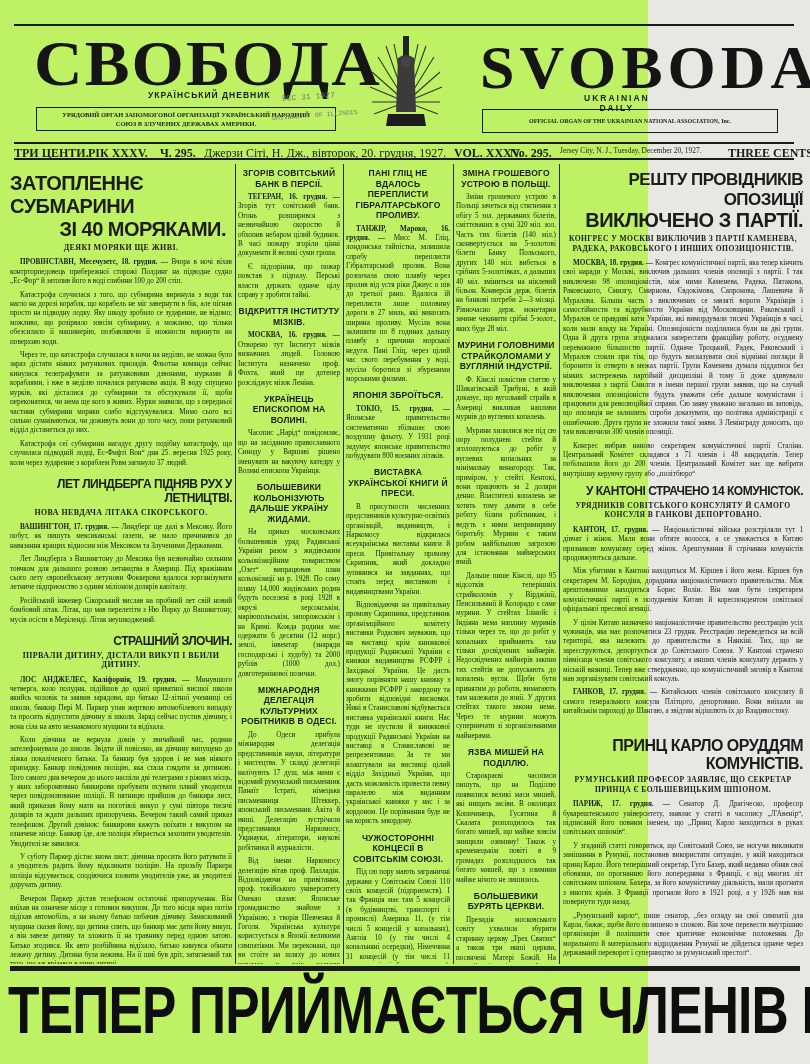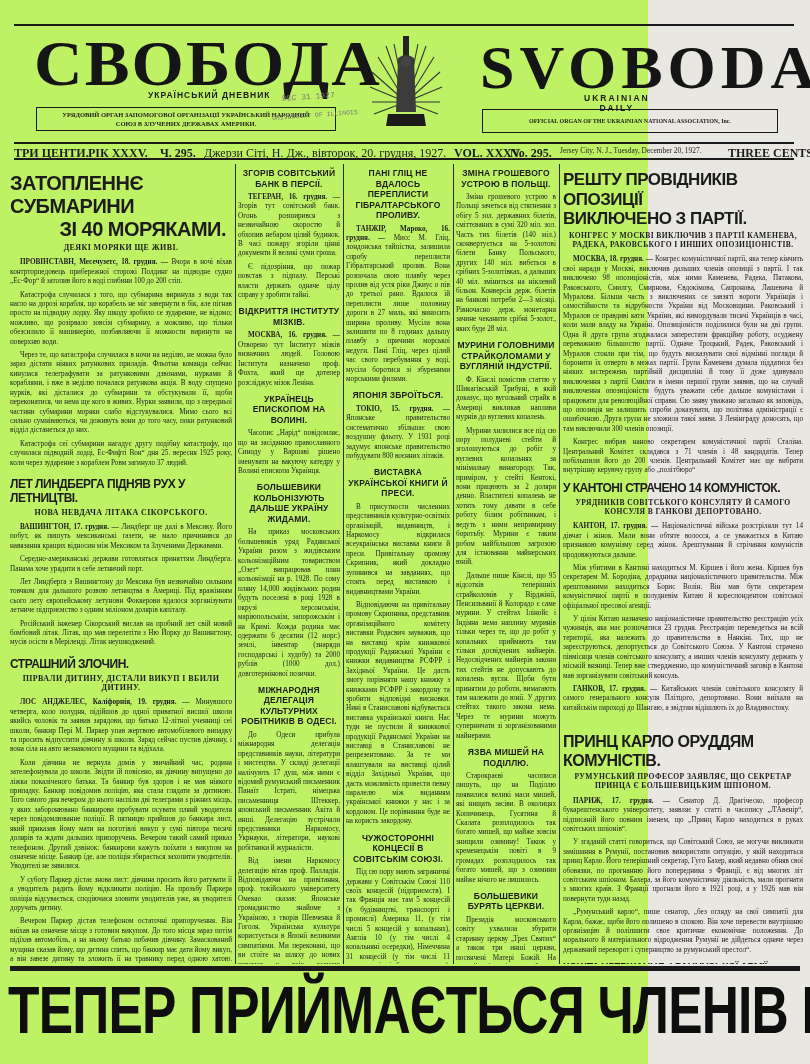--- a/index.html
+++ b/index.html
@@ -16,21 +16,21 @@
   .mast-box{position:absolute;border:1.5px solid #1a1a1a;font-family:"Liberation Serif",serif;font-weight:bold;
        font-size:6.5px;text-align:center;line-height:9px;padding:2px 4px;box-sizing:border-box;}
   .stamp{position:absolute;font-family:"Liberation Mono",monospace;font-size:8px;color:#777;transform:rotate(-4deg);}
   .emblem{position:absolute;left:368px;top:32px;width:76px;height:98px;}
   .dateline{position:absolute;top:146px;font-family:"Liberation Serif",serif;font-size:12px;font-weight:bold;white-space:nowrap;}
   
   .col{position:absolute;top:164px;overflow:hidden;font-size:7.2px;line-height:9.4px;text-align:justify;}
   .col p{margin:0 0 4px 0;text-indent:10px;}
   .vsep{position:absolute;top:164px;width:1px;background:#2a2a2a;height:800px;}
   .hl-xl{font-family:"Liberation Sans","DejaVu Sans",sans-serif;font-weight:bold;font-stretch:condensed;
-         letter-spacing:-0.5px;line-height:1.15;text-align:left;transform-origin:center;}
+         letter-spacing:-0.5px;line-height:1.15;text-align:right;transform-origin:center;}
   .hl{font-family:"Liberation Sans","DejaVu Sans",sans-serif;font-weight:bold;font-size:8.5px;line-height:10.5px;
       text-align:center;margin:4px 0 4px 0;letter-spacing:0.2px;}
   .sub{font-family:"Liberation Serif",serif;font-weight:bold;font-size:8px;text-align:center;margin:2px 0 6px 0;letter-spacing:0.4px;}
   .article{margin-bottom:6px;}
   .dl{font-weight:bold;}
   .banner{position:absolute;left:8px;top:970px;width:795px;height:80px;font-family:"Liberation Sans","DejaVu Sans",sans-serif;
        font-weight:bold;font-size:66px;line-height:80px;color:#0e0e0e;white-space:nowrap;
        transform:scaleX(0.78);transform-origin:left center;letter-spacing:-1px;}
 </style>
 </head>
@@ -99,21 +99,20 @@
       <div class="sub">ДЕЯКІ МОРЯКИ ЩЕ ЖИВІ.</div>
       <p><span class="dl">ПРОВІНСТАВН, Месечузетс, 18. грудня. —</span> <span>Вчора в ночі вїхав контрторпедовець прибережної сторожі Полдинг на підводне судно „Ес-Фор“ й затопив його в воді глибини 100 до 200 стіп.</span></p>
       <p>Катастрофа случилася з того, що субмарина виринула з води так нагло на дорозі корабля, що корабель не міг завернути в бік, але пігнав просто на підводну лодку. Яку шкоду зробило се зударение, не відомо; можливо, що розірвало зовсім субмарину, а можливо, що тільки обезсилило її машинерію, позбавляючи її можности виринути на поверхню води.</p>
       <p>Через те, що катастрофа случилася в ночи на неділю, не можна було зараз дістати ніяких ратункових приладів. Фльотна команда сейчас кинулася телеграфувати за ратунковими дзвонами, нурками й кораблями, і вже в неділю почалася ратункова акція. В воду спущено нурків, які дісталися до субмарини та обстукували її, щоби переконатися, чи нема ще кого в живих. Нурки заявили, що з передньої частини субмарини моряки слабо відстукувалися. Мимо сього всі сильно сумніваються, чи доживуть вони до того часу, поки ратунковий відділ дістанеться до них.</p>
       <p>Катастрофа сеї субмарини нагадує другу подібну катастрофу, що случилася підводній лодці, Ес-Фифті Вон“ дня 25. вересня 1925 року, коли через зударение з кораблем Ровм загинуло 37 людий.</p>
     </div>
     <div class="article">
       <div class="hl-xl" style="font-size:12px;margin-top:10px;">ЛЕТ ЛИНДБЕРГА ПІДНЯВ РУХ У ЛЕТНИЦТВІ.</div>
       <div class="sub">НОВА НЕВДАЧА ЛІТАКА СІКОРСЬКОГО.</div>
       <p><span class="dl">ВАШИНГТОН, 17. грудня. —</span> <span>Линдберг ще далі в Мексику. Його побут, як пишуть мексиканські газети, не мало причинився до навязання кращих відносин між Мексиком та Злученими Державами.</span></p>
-      <p>Середно-американські держави готовляться приняттям Линдберга. Панама хоче урядити в себе летничий порт.</p>
       <p>Лет Линдберга з Вашингтону до Мексика був незвичайно сильним товчком для дальшого розвою летництва в Америці. Під вражінням сього лету європейському летунови Фоккерови вдалося зорганізувати летниче підприємство з одним міліоном долярів капіталу.</p>
       <p>Російський інженер Сікорський вислав на пробний лет свій новий бомбовий літак. Літак, що мав перелетіти з Ню Йорку до Вашингтону, мусів осісти в Меріленді. Літак неушкоджений.</p>
     </div>
     <div class="article">
       <div class="hl-xl" style="font-size:12px;margin-top:10px;">СТРАШНИЙ ЗЛОЧИН.</div>
       <div class="sub">ПІРВАЛИ ДИТИНУ, ДІСТАЛИ ВИКУП І ВБИЛИ ДИТИНУ.</div>
       <p><span class="dl">ЛОС АНДЖЕЛЕС, Каліфорнія, 19. грудня. —</span> <span>Минувшого четверга, коло полудня, підійшов до одної приватної висшої школи якийсь чоловік та заявив зарядови, що батько 12-літної ученниці сеї школи, банкир Пері М. Паркер упав жертвою автомобілевого випадку та просить відпустити дівчину зі школи. Заряд сейчас пустив дівчину, і вона сіла на авто незнакомого мущини та відїхала.</span></p>
       <p>Коли дівчина не вернула домів у звичайний час, родина зателефонувала до школи. Звідти їй повісено, як дівчину випущено до ліжка покаліченого батька. Та банкир був здоров і не мав ніякого припадку. Банкир повідомив поліцію, яка стала глядати за дитиною. Того самого дня вечером до нього наспіли дві телеграми з ріжних місць, у яких заборонювано банкирови пробувати псувати плянй уводителя через повідомлювание поліції. В пятницю прийшов до банкира лист, який приказав йому мати на поготівлі викуп у сумі півтора тисячі долярів та ждати дальших припоручень. Вечером такий самий приказ телефоном. Другий дзвінок: банкирови кажуть поїхати з викупом на означене місце. Банкир їде, але поліція збирається захопити уводителів. Уводителі не зявилися.</p>
       <p>У суботу Паркер дістає знова лист: дівчина просить його ратувати її а уводитель радить йому відкликати поліцію. На прозьбу Паркера поліція відсувається, сподіючися зловити уводителів уже, як уводителі доручать дитину.</p>
       <p>Вечером Паркер дістав телефоном остаточні припоручення. Він виїхав на означене місце з готовим викупом. До того місця зараз потім підїхав автомобіль, а на ньому батько побачив дівчину. Замаскований мущина сказав йому, що дитина спить, що банкир має дати йому викуп, а він завезе дитину та зложить її на травнику перед одною хатою. Батько згодився. Як авто розбійника відїхало, батько кинувся обняти лежачу дитину. Дитина була нежива. На її шиї був дріт, затягнений так туго, що аж врізався в шию дитині.</p>
@@ -183,29 +182,29 @@
     </div>
     <div class="article">
       <div class="hl">БОЛЬШЕВИКИ БУРЯТЬ ЦЕРКВИ.</div>
       <p>Президія московського совіту ухвалила збурити старинну церкву „Трех Святих“ а також три инші церкви, посвячені Матері Божій. На другий рік рішено збурити церкву св. Параскевії. Також славний історичний монастир Стрітенський має бути збурений, а на його місці має бути заложений міський парк (сад). Стара церква св. Єлисавети в палаті Катерини в Царськім селі має бути перебудована на театральну салю. В Туркестані й Бухарі арештовано 48 священиків за те, що вели релігійну пропаганду. Їх вишлють на Сибір.</p>
     </div>
   </div>
 
   <div class="col" style="left:563px;width:240px;height:800px;">
     <div class="article">
       <div class="hl-xl" style="font-size:17px;margin-top:6px;">РЕШТУ ПРОВІДНИКІВ ОПОЗИЦІЇ</div>
-      <div class="hl-xl" style="font-size:17px;">ВИКЛЮЧЕНО З ПАРТІЇ.</div>
+      <div class="hl-xl" style="font-size:20px;">ВИКЛЮЧЕНО З ПАРТІЇ.</div>
       <div class="sub" style="font-size:7.6px;">КОНГРЕС У МОСКВІ ВИКЛЮЧИВ З ПАРТІЇ КАМЕНЕВА, РАДЕКА, РАКОВСЬКОГО І ИНШИХ ОПОЗИЦІОНІСТІВ.</div>
       <p><span class="dl">МОСКВА, 18. грудня. —</span> <span>Конгрес комуністичної партії, яка тепер кінчить свої наради у Москві, виключив дальших членів опозиції з партії. І так виключено 98 опозиціоністів, між ними Каменева, Радека, Пятакова, Раковського, Смилгу, Смирнова, Євдокімова, Сапронова, Лашевича й Мураловa. Більша часть з виключених се завзяті вороги Українців і самостійности та відрубности України від Московщини. Раковський і Муралов се правдиві кати України, які вимордували тисячі Українців в часі, коли мали владу на Україні. Опозиціоністи поділилися були на дві групи. Одна й друга група згоджалася заперестати фракційну роботу, осуджену переважною більшостю партії. Одначе Троцький, Радек, Раковський і Муралов стояли при тім, що будуть висказувати свої відмінні погляди й боронити їх отверто в межах партії. Група Каменева думала піддатися без ніяких застережень партійній дисципліні й тому її дуже здивувало виключення з партії Смилги в імени першої групи заявив, що на случай виключення опозиціоністи будуть уважати себе дальше комуністами і працювати для революційної справи. Сю заяву уважано загально як заповідь, що опозиція не залишить спроби доказувати, що політика адміністрації є ошибочною. Друга група не зложила такої заяви. З Ленінграду доносять, що там виключили 300 членів опозиції.</span></p>
       <p>Конгрес вибрав наново секретарем комуністичної партії Сталіна. Центральний Комітет складався з 71 членів і 48 кандидатів. Тепер побільшили його до 200 членів. Центральний Комітет має ще вибрати внутрішну керуючу групу або „політбюро“</p>
     </div>
     <div class="article">
       <div class="hl-xl" style="font-size:12px;margin-top:6px;">У КАНТОНІ СТРАЧЕНО 14 КОМУНІСТОК.</div>
       <div class="sub" style="font-size:7.6px;">УРЯДНИКІВ СОВІТСЬКОГО КОНСУЛЯТУ Й САМОГО КОНСУЛЯ В ГАНКОВІ ДЕПОРТОВАНО.</div>
-      <p><span class="dl">КАНТОН, 17. грудня. —</span> <span>Націоналістичні війська розстріляли тут 14 дівчат і жінок. Мали вони обтяте волосся, а се уважається в Китаю признакою комунізму серед жінок. Арештування й стрічання комуністів продовжуються дальше.</span></p>
+      <p><span class="dl">КАНТОН, 17. грудня. —</span> <span>Націоналістичні війська розстріляли тут 1 дівчат і жінок. Мали вони обтяте волосся, а се уважається в Китаю признакою комунізму серед жінок. Арештування й стрічання комуністів продовжуються дальше.</span></p>
       <p>Між убитими в Кантоні находиться М. Кіршев і його жена. Кіршев був секретарем М. Бородіна, дорадника націоналістичного правительства. Між арештованими находиться Борис Волін. Він мав бути секретарем комуністичної партії в полудневім Китаю й кореспондентом совітської офіціальної пресової агенції.</p>
       <p>У цілім Китаю назначено націоналістичне правительство реєстрацію усіх чужинців, яка має розпочатися 23 грудня. Реєстрацію переведеться на всій території, яка належить до правительства в Нанкіні. Тих, що не зареєструються, депортується до Совітського Союза. У Кантоні страчено півмісяця членів совітського консуляту, а инших членів консуляту держать у міській вязниці. Тепер вже ствердженно, що комуністичний заговір в Кантоні мав зорганізувати совітський консуль.</p>
       <p><span class="dl">ГАНКОВ, 17. грудня. —</span> <span>Китайських членів совітського консуляту й самого генерального консуля Плітцого, депортовано. Вони виїхали на китайськім пароході до Шангаю, а звідтам відішлють їх до Владивостоку.</span></p>
     </div>
     <div class="article">
       <div class="hl-xl" style="font-size:16px;margin-top:20px;">ПРИНЦ КАРЛО ОРУДДЯМ КОМУНІСТІВ.</div>
       <div class="sub" style="font-size:7.6px;">РУМУНСЬКИЙ ПРОФЕСОР ЗАЯВЛЯЄ, ЩО СЕКРЕТАР ПРИНЦА Є БОЛЬШЕВИЦЬКИМ ШПІОНОМ.</div>
       <p><span class="dl">ПАРИЖ, 17. грудня. —</span> <span>Сенатор Д. Драгіческо, професор букарештенського університету, заявляє у статті в часопису „Л'Авенір“, підписаній його повним іменем, що „Принц Карло находиться в руках совітських шпіонів“.</span></p>
       <p>У згаданій статті говориться, що Совітський Союз, не могучи викликати замішання в Румунії, постановив використати ситуацію, у якій находиться принц Карло. Його теперішний секретар, Гуго Бахер, який недавно обняв свої обовязки, по прогнанню його попередника з Франції, є від многих літ совітським шпіоном. Бахера, за його комуністичну діяльність, мали прогнати з многих країв. З Франції прогнали його в 1921 році, а у 1926 мав він повернути туди назад.</p>
       <p>„Румунський карло“, пише сенатор, „без огляду на свої симпатії для Карла, бажає, щоби його полишено в спокою. Він хоче перевести внутрішню організацію й поліпшити свое критичне економічне положення. До морального й матеріального відродження Румунії не дійдеться одначе через державний переворот і суперництво за румунський престол“.</p>

